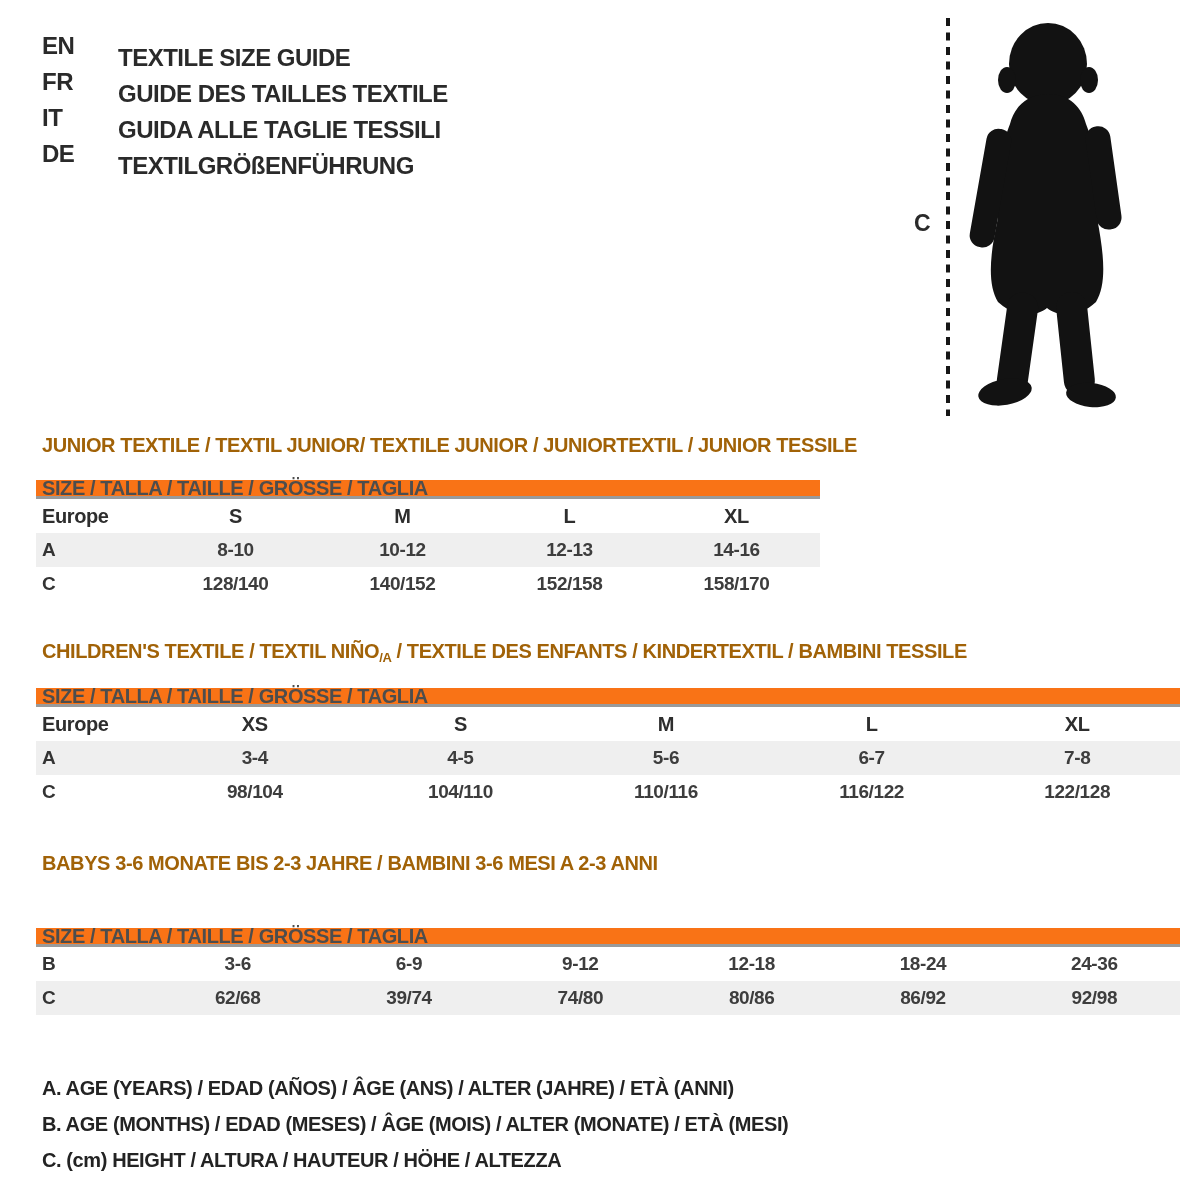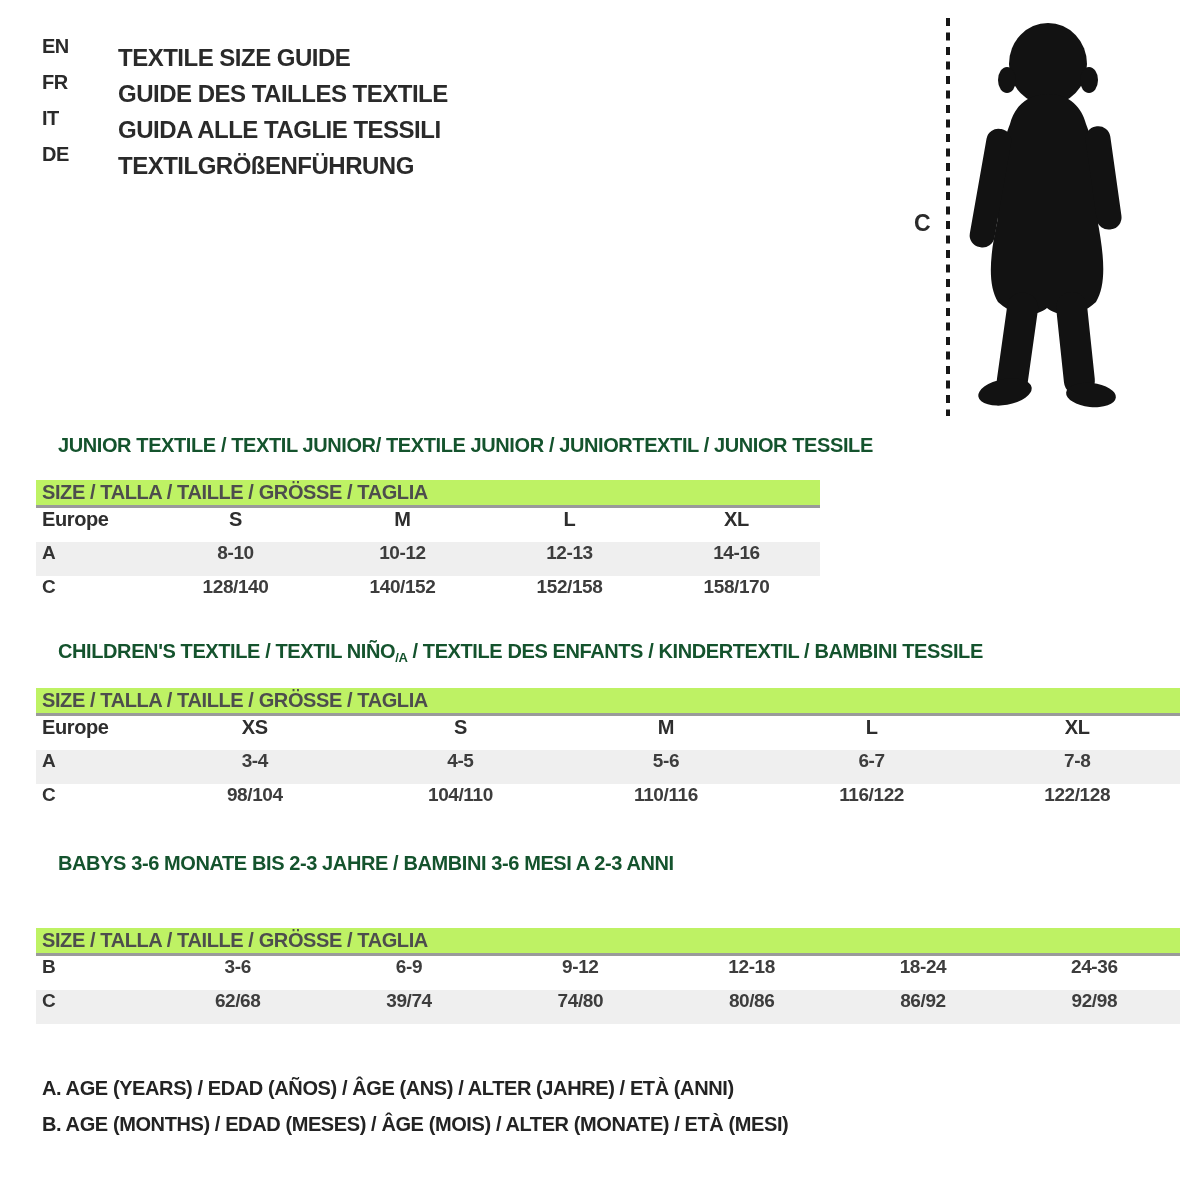--- a/index.html
+++ b/index.html
@@ -4,39 +4,39 @@
 <style>
   html,body{margin:0;padding:0;background:#fff;}
   .page{
     position:relative;width:1200px;height:1200px;background:#fff;overflow:hidden;
     font-family:"Liberation Sans","DejaVu Sans",sans-serif;
     color:#2a2a2a;-webkit-font-smoothing:antialiased;
   }
   
   .langs{position:absolute;top:28px;left:42px;}
   .lang-row{display:flex;height:36px;align-items:center;}
-  .lang-code{width:76px;font-size:20px;font-weight:bold;letter-spacing:-0.5px;}
+  .lang-code{width:76px;font-size:24px;font-weight:bold;letter-spacing:-0.5px;}
   .lang-title{font-size:24px;font-weight:bold;letter-spacing:-0.5px;margin-top:24px;}
   
   .figure{position:absolute;top:0;left:890px;width:300px;height:445px;}
   .dash-line{position:absolute;left:56px;top:18px;height:398px;width:4px;}
   .height-label{position:absolute;left:24px;top:210px;font-size:23px;font-weight:bold;}
   .silhouette{position:absolute;left:70px;top:20px;}
   
-  .sec-heading{position:absolute;left:58px;font-size:20px;font-weight:bold;letter-spacing:-0.4px;color:#14532d;white-space:nowrap;}
+  .sec-heading{position:absolute;left:42px;font-size:20px;font-weight:bold;letter-spacing:-0.4px;color:#a16207;white-space:nowrap;}
   .sec-heading .subscript{font-size:13px;vertical-align:-4px;font-weight:bold;}
   .sec-heading.two-line{line-height:34px;}
   
   .size-table{position:absolute;left:36px;}
   .band{
-    height:28px;background:#bef264;border-bottom:3px solid #9a9a9a;
+    height:19px;background:#f97316;border-bottom:3px solid #9a9a9a;
     display:flex;align-items:center;padding-left:6px;box-sizing:border-box;
     font-size:20px;font-weight:bold;letter-spacing:-0.4px;color:#4d4d4d;white-space:nowrap;
   }
-  .trow{display:flex;height:34px;align-items:flex-start;}
+  .trow{display:flex;height:34px;align-items:center;}
   .trow.shaded{background:#efefef;}
   .cell{flex:1;text-align:center;font-size:19px;font-weight:bold;letter-spacing:-0.4px;color:#3d3d3d;}
   .cell.cl{flex:0 0 110px;text-align:left;padding-left:6px;color:#333;}
   .trow.thead .cell{font-size:20px;color:#2e2e2e;}
   
   .legend{position:absolute;left:42px;top:1070px;text-align:center;}
   .legend-line{font-size:20px;font-weight:bold;letter-spacing:-0.4px;height:36px;display:flex;align-items:center;color:#232323;white-space:nowrap;}
 </style>
 </head>
 <body>
@@ -160,15 +160,16 @@
       <div class="cell">74/80</div>
       <div class="cell">80/86</div>
       <div class="cell">86/92</div>
       <div class="cell">92/98</div>
     </div>
   </div>
 
   <div class="legend">
     <div class="legend-line">A. AGE (YEARS) / EDAD (AÑOS) / ÂGE (ANS) / ALTER (JAHRE) / ETÀ (ANNI)</div>
     <div class="legend-line">B. AGE (MONTHS) / EDAD (MESES) / ÂGE (MOIS) / ALTER (MONATE) / ETÀ (MESI)</div>
+    <div class="legend-line">C. (cm) HEIGHT / ALTURA / HAUTEUR / HÖHE / ALTEZZA</div>
   </div>
 
 </div>
 
 </body></html>

